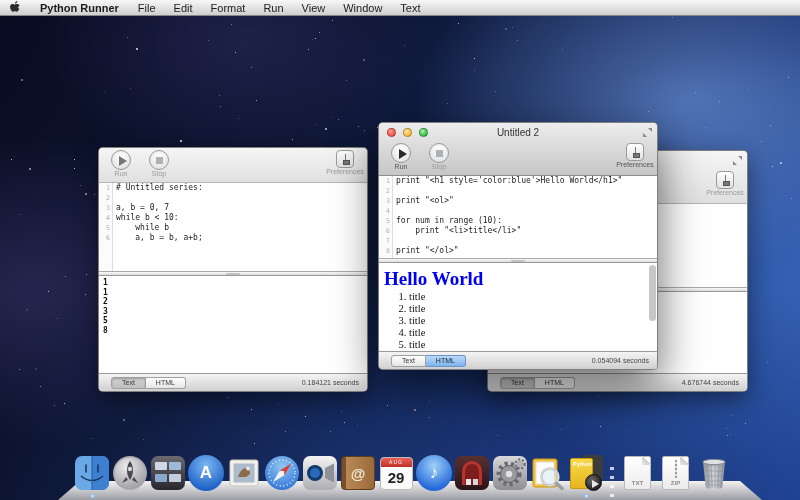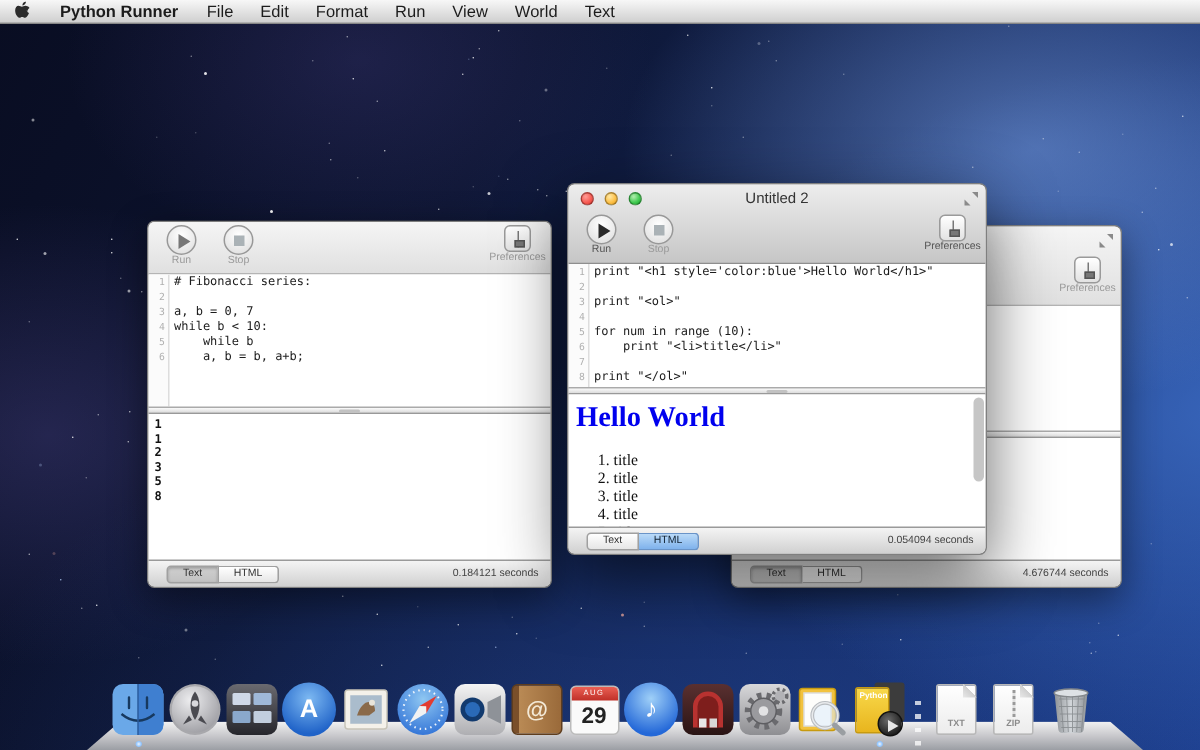--- a/index.html
+++ b/index.html
@@ -108,21 +108,21 @@
   #win-bg    { left:487px; top:150px; width:261px; height:242px; z-index:6;
     box-shadow:0 8px 25px rgba(0,0,0,.45); }
   #win-bg .code-area { height:83px; }
   #win-front { left:378px; top:122px; width:280px; height:248px; z-index:10;
     box-shadow:0 16px 45px rgba(0,0,0,.6); }
   #win-front .code-area { height:82px; }
 
   .html-out h1 { font-family:"Liberation Serif", serif; font-weight:bold; font-size:19px;
     color:#0000ee; margin:5px 0 0 5px; }
   .html-out ol { font-family:"Liberation Serif", serif; font-size:10.5px; line-height:12px;
-    margin-top:12px; padding-left:30px; color:#111; }
+    margin-top:1px; padding-left:30px; color:#111; }
 
   
   #dock-shelf { position:absolute; left:58px; bottom:0; width:704px; height:19px; z-index:20;
     background:linear-gradient(180deg,#f2f2f2,#c4c4c8 55%,#9b9ea4);
     -webkit-clip-path:polygon(22px 0, 682px 0, 704px 19px, 0 19px);
     clip-path:polygon(22px 0, 682px 0, 704px 19px, 0 19px);
   }
   #dock-icons { position:absolute; left:74px; bottom:9px; display:flex; align-items:flex-end; gap:2px; z-index:25; }
   .dock-item { width:36px; height:36px; position:relative; flex:none; }
   .indicator { position:absolute; left:50%; bottom:-7px; width:5px; height:4px; margin-left:-2px;
@@ -348,21 +348,21 @@
       <svg width="11" height="13" viewBox="0 0 11 13">
           <path d="M8.2 6.9c0-1.7 1.4-2.5 1.5-2.6-.8-1.2-2.1-1.3-2.5-1.4-1.1-.1-2.1.6-2.6.6-.5 0-1.4-.6-2.3-.6C1.2 3 .1 4 .1 6c0 1.2.4 2.5 1 3.3.5.8 1 1.5 1.8 1.5.7 0 1-.5 1.9-.5s1.1.5 1.9.5 1.3-.8 1.8-1.5c.6-.8.8-1.6.8-1.6s-1.6-.6-1.6-2.3zM6.7 1.7c.4-.5.7-1.2.6-1.7-.6 0-1.3.4-1.7.9-.4.4-.7 1.1-.6 1.7.6.1 1.3-.4 1.7-.9z" fill="#2b2b2b"></path>
         </svg>
     </span>
     <span class="app-name">Python Runner</span>
     <span class="menu-item">File</span>
     <span class="menu-item">Edit</span>
     <span class="menu-item">Format</span>
     <span class="menu-item">Run</span>
     <span class="menu-item">View</span>
-    <span class="menu-item">World</span>
+    <span class="menu-item">Window</span>
     <span class="menu-item">Text</span>
   </div>
 </div>
 
 <div id="win-bg" class="window inactive">
   <div class="win-top">
     <div class="titlebar">
       <div class="fs-icon"></div>
     </div>
     <div class="toolbar">
@@ -401,21 +401,21 @@
       </div>
       <div class="tb-btn pref-btn">
         <div class="pref-square"></div>
         <div class="tb-label">Preferences</div>
       </div>
     </div>
   </div>
   <div class="code-area">
       <div class="code-row">
         <span class="ln">1</span>
-        <span class="cl"># Fibonacci series:</span>
+        <span class="cl"># Untitled series:</span>
       </div>
       <div class="code-row">
         <span class="ln">2</span>
       </div>
       <div class="code-row">
         <span class="ln">3</span>
         <span class="cl">a, b = 0, 7</span>
       </div>
       <div class="code-row">
         <span class="ln">4</span>

